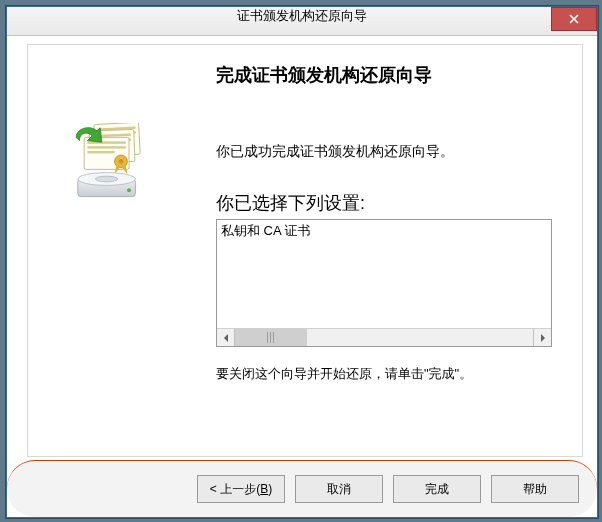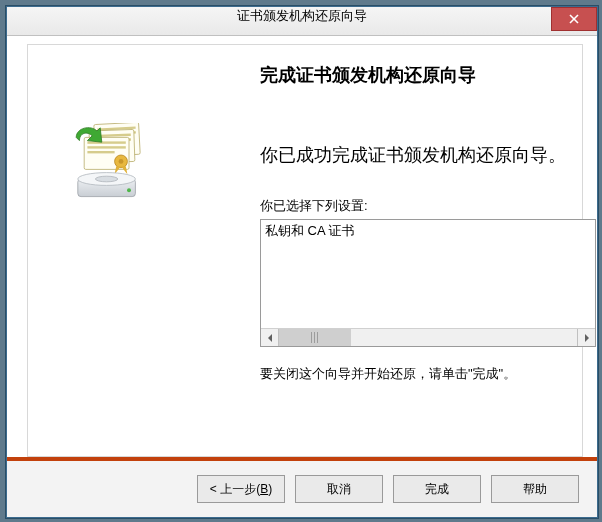--- a/index.html
+++ b/index.html
@@ -82,35 +82,34 @@
     top: 78px;
     width: 90px;
     height: 80px;
   }
   .content {
     position: absolute;
     left: 188px;
     right: 14px;
     top: 10px;
     bottom: 10px;
-    margin-left: 44px;
   }
   .heading {
     font-size: 18px;
     font-weight: bold;
     margin-top: 8px;
     margin-bottom: 56px;
     color: #000;
   }
   .para {
+    font-size: 14px;
+    margin-bottom: 30px;
+  }
+  .label {
     font-size: 18px;
-    margin-bottom: 30px;
-  }
-  .label {
-    font-size: 13px;
     margin-bottom: 4px;
   }
   .listbox-wrap {
     border: 1px solid #9a9a9a;
     width: 336px;
     height: 128px;
     position: relative;
     background: #fff;
     box-sizing: border-box;
   }
@@ -172,27 +171,28 @@
   .instr {
     margin-top: 18px;
     font-size: 13px;
   }
   .button-row {
     position: absolute;
     left: 0;
     right: 0;
     bottom: 0;
     height: 56px;
-    border-top: 4px solid #c2410c;
+    border-top: 1px solid #c2410c;
     background: #f3f3f3;
     display: flex;
     align-items: center;
     justify-content: flex-end;
     padding-right: 18px;
     gap: 10px;
+    border-radius: 28px;
   }
   .btn {
     min-width: 86px;
     height: 26px;
     background: #eaeaea;
     border: 1px solid #9a9a9a;
     font-size: 12px;
     display: flex;
     align-items: center;
     justify-content: center;

